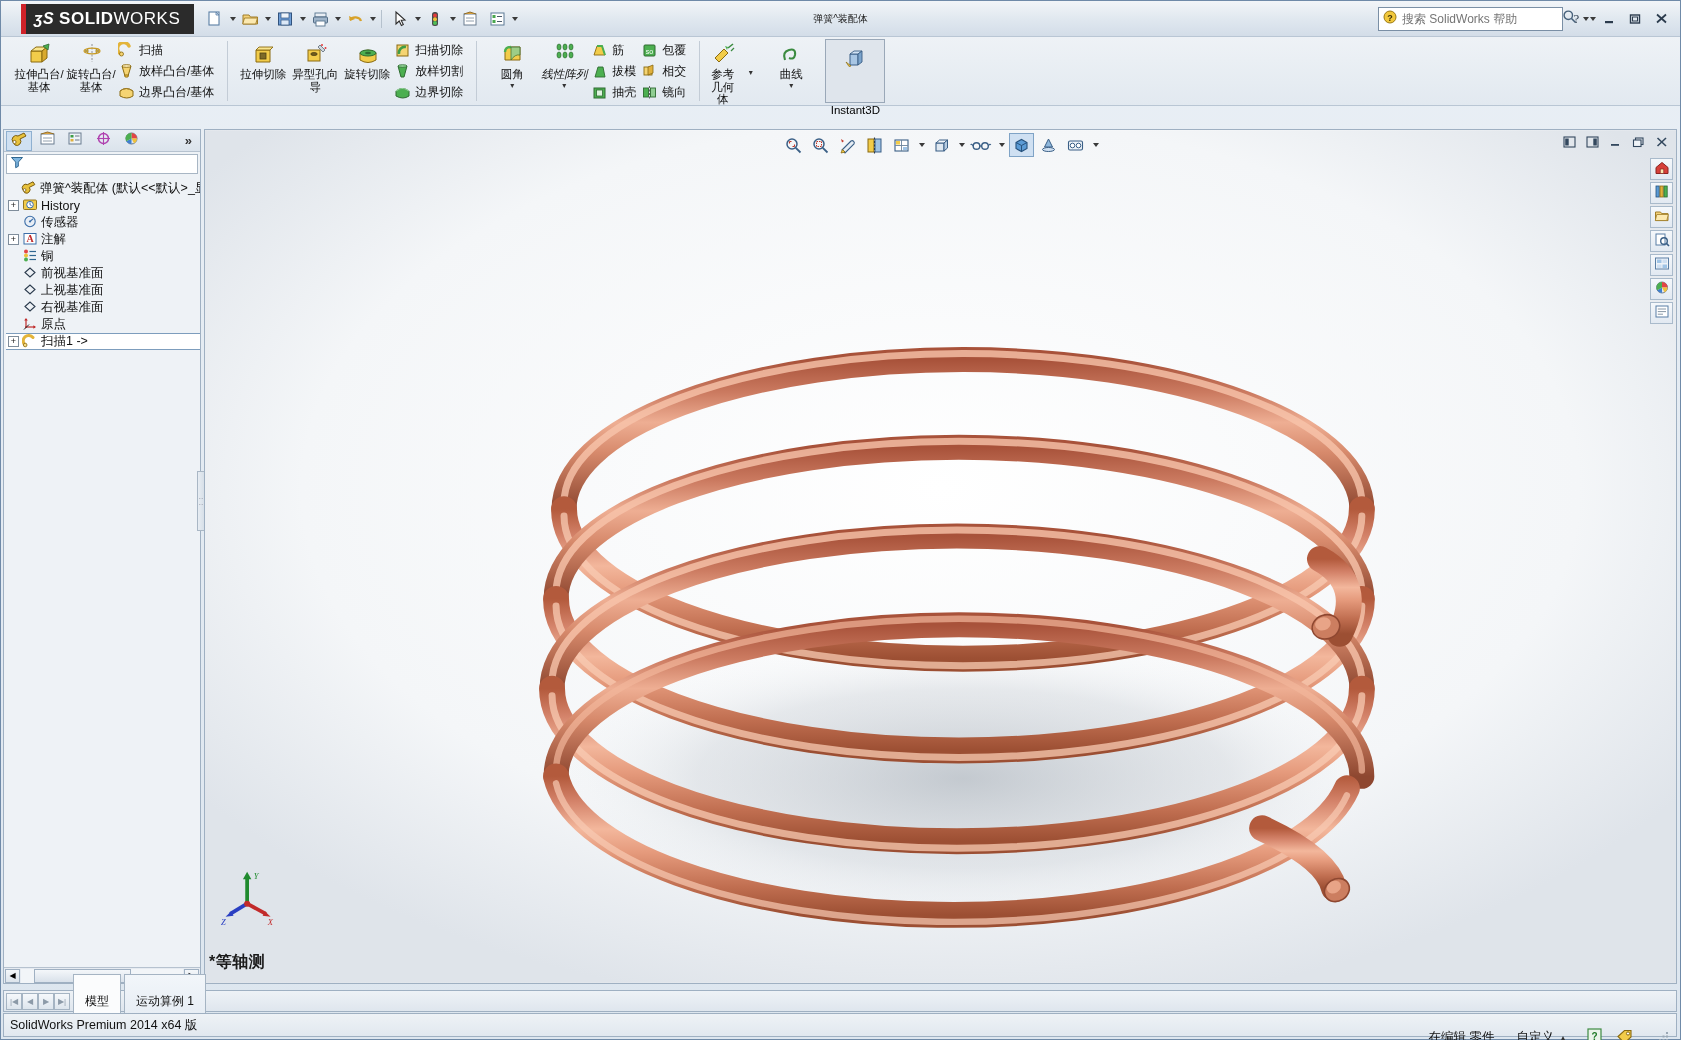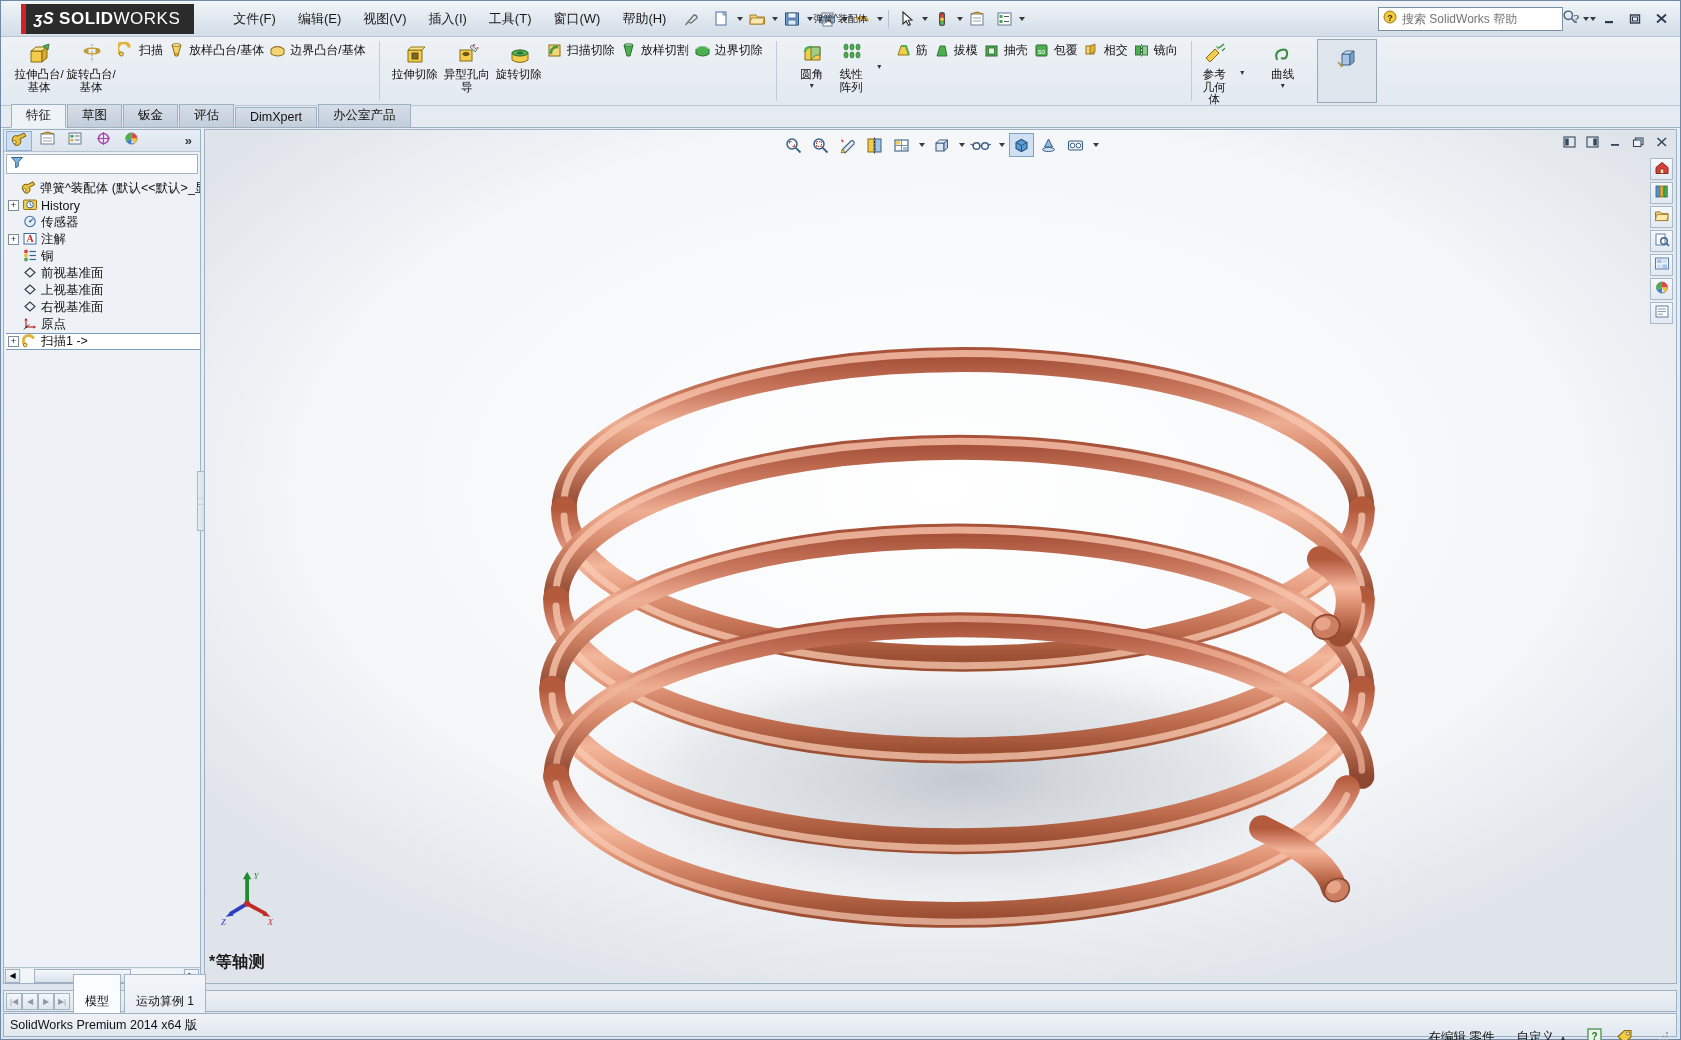--- a/index.html
+++ b/index.html
@@ -72,21 +72,21 @@
   }
   .rib-group { display: flex; align-items: flex-start; padding: 2px 4px; }
   .rib-sep { width: 1px; background: #c3ccd6; margin: 4px 5px; }
   .big-cmd {
     width: 52px; display: flex; flex-direction: column; align-items: center;
     padding-top: 3px; cursor: default;
   }
   .big-cmd .lbl {
     font-size: 11.5px; color: #111; text-align: center; line-height: 12.5px; margin-top: 2px;
   }
-  .small-col { display: flex; flex-direction: row; justify-content: space-between; padding-top: 1px; }
+  .small-col { display: flex; flex-direction: column; justify-content: space-between; padding-top: 1px; }
   .small-cmd {
     display: flex; align-items: center; gap: 4px; height: 21px; padding: 0 4px 0 1px;
   }
   .small-cmd .lbl { font-size: 12px; color: #111; white-space: nowrap; }
   .drop-arrow {
     width: 100%; text-align: center; font-size: 8px; color: #333; line-height: 7px; margin-top: 1px;
   }
   .instant3d {
     width: 60px; display: flex; flex-direction: column; align-items: center; justify-content: flex-start;
     padding-top: 8px; background: #dfe5ec; border: 1px solid #9aa8b8; margin: 2px 0 2px 4px; gap: 24px;
@@ -234,35 +234,20 @@
 
 <div id="app">
 
   <div class="titlebar">
     <div class="sw-logo">
       <span class="ds">ʒS</span>
         <span class="sol">SOLID</span>
         <span class="wks">WORKS</span>
     </div>
 
-    <div class="menubar">
-      <div class="menu-item">文件(F)</div>
-      <div class="menu-item">编辑(E)</div>
-      <div class="menu-item">视图(V)</div>
-      <div class="menu-item">插入(I)</div>
-      <div class="menu-item">工具(T)</div>
-      <div class="menu-item">窗口(W)</div>
-      <div class="menu-item">帮助(H)</div>
-      <span class="pin-icon">
-        <svg width="18" height="18" viewBox="0 0 18 18">
-            <path d="M5 12 L11 5 a3 3 0 0 1 3 3 L8 13 z" fill="none" stroke="#4a4a4a" stroke-width="1.3"></path>
-            <line x1="5" y1="12" x2="2.5" y2="15" stroke="#4a4a4a" stroke-width="1.3"></line>
-          </svg>
-      </span>
-    </div>
 
     <div class="qat">
       <div class="qat-btn">
         <svg width="18" height="18" viewBox="0 0 18 18">
             <rect x="3" y="2" width="10" height="13" fill="#fff" stroke="#5a7fa5" stroke-width="1.1"></rect>
             <path d="M10 2 l3 3 h-3 z" fill="#cfe0f2" stroke="#5a7fa5" stroke-width=".8"></path>
           </svg>
       </div>
       <div class="caret"></div>
       <div class="qat-btn">
@@ -508,21 +493,21 @@
             <svg width="26" height="25" viewBox="0 0 26 25">
                 <path d="M5 18 v-8 q0 -5 6 -5 h9 v13 z" fill="#f2cc4a" stroke="#8a6a10" stroke-width="1"></path>
                 <path d="M5 10 q0 -5 6 -5" fill="none" stroke="#4caf50" stroke-width="2.4"></path>
                 <path d="M11 5 h9 v8 q-5 -1 -9 5 z" fill="#8fce92" opacity=".85" stroke="#2e6b31" stroke-width=".8"></path>
               </svg>
           </span>
           <span class="lbl">圆角</span>
         </div>
         <div class="drop-arrow">▾</div>
       </div>
-      <div style="display:flex;flex-direction:row;align-items:center;">
+      <div style="display:flex;flex-direction:column;align-items:center;font-style:italic;">
         <div class="big-cmd">
           <span class="ic ic24">
             <svg width="26" height="25" viewBox="0 0 26 25">
               <g fill="#4caf50" stroke="#2e6b31" stroke-width=".7">
                 <ellipse cx="7" cy="5" rx="2" ry="3"></ellipse>
                   <ellipse cx="13" cy="5" rx="2" ry="3"></ellipse>
                   <ellipse cx="19" cy="5" rx="2" ry="3"></ellipse>
                 <ellipse cx="7" cy="13" rx="2" ry="3"></ellipse>
                   <ellipse cx="13" cy="13" rx="2" ry="3"></ellipse>
                   <ellipse cx="19" cy="13" rx="2" ry="3"></ellipse>
@@ -629,28 +614,20 @@
             <path d="M8 6 h8 v11 h-8 z" fill="#a8c6e4" stroke="#3a5f86" stroke-width="1"></path>
             <path d="M8 6 l4 -3 h8 l-4 3 z" fill="#d2e3f4" stroke="#3a5f86" stroke-width=".9"></path>
             <path d="M16 6 l4 -3 v11 l-4 3 z" fill="#7ba4cc" stroke="#3a5f86" stroke-width=".9"></path>
             <path d="M4 14 l5 4 l-2 .5 z" fill="#f2cc4a" stroke="#8a6a10" stroke-width=".7"></path>
           </svg>
       </span>
       <span class="lbl">Instant3D</span>
     </div>
   </div>
 
-  <div class="tabrow">
-    <div class="cm-tab active">特征</div>
-    <div class="cm-tab">草图</div>
-    <div class="cm-tab">钣金</div>
-    <div class="cm-tab">评估</div>
-    <div class="cm-tab">DimXpert</div>
-    <div class="cm-tab">办公室产品</div>
-  </div>
 
   <div class="leftpanel">
     <div class="fm-tabs">
       <div class="fm-tab sel">
         <span>
           <svg width="18" height="16" viewBox="0 0 18 16">
               <path d="M3 11 a4 4 0 0 1 5 -6 l6 -3 l2 3 l-6 3 a4 4 0 0 1 -5 6 z" fill="#e8c23c" stroke="#7a5c10" stroke-width="1"></path>
               <circle cx="4.5" cy="11" r="1.6" fill="#fff" stroke="#7a5c10" stroke-width=".8"></circle>
             </svg>
         </span>

